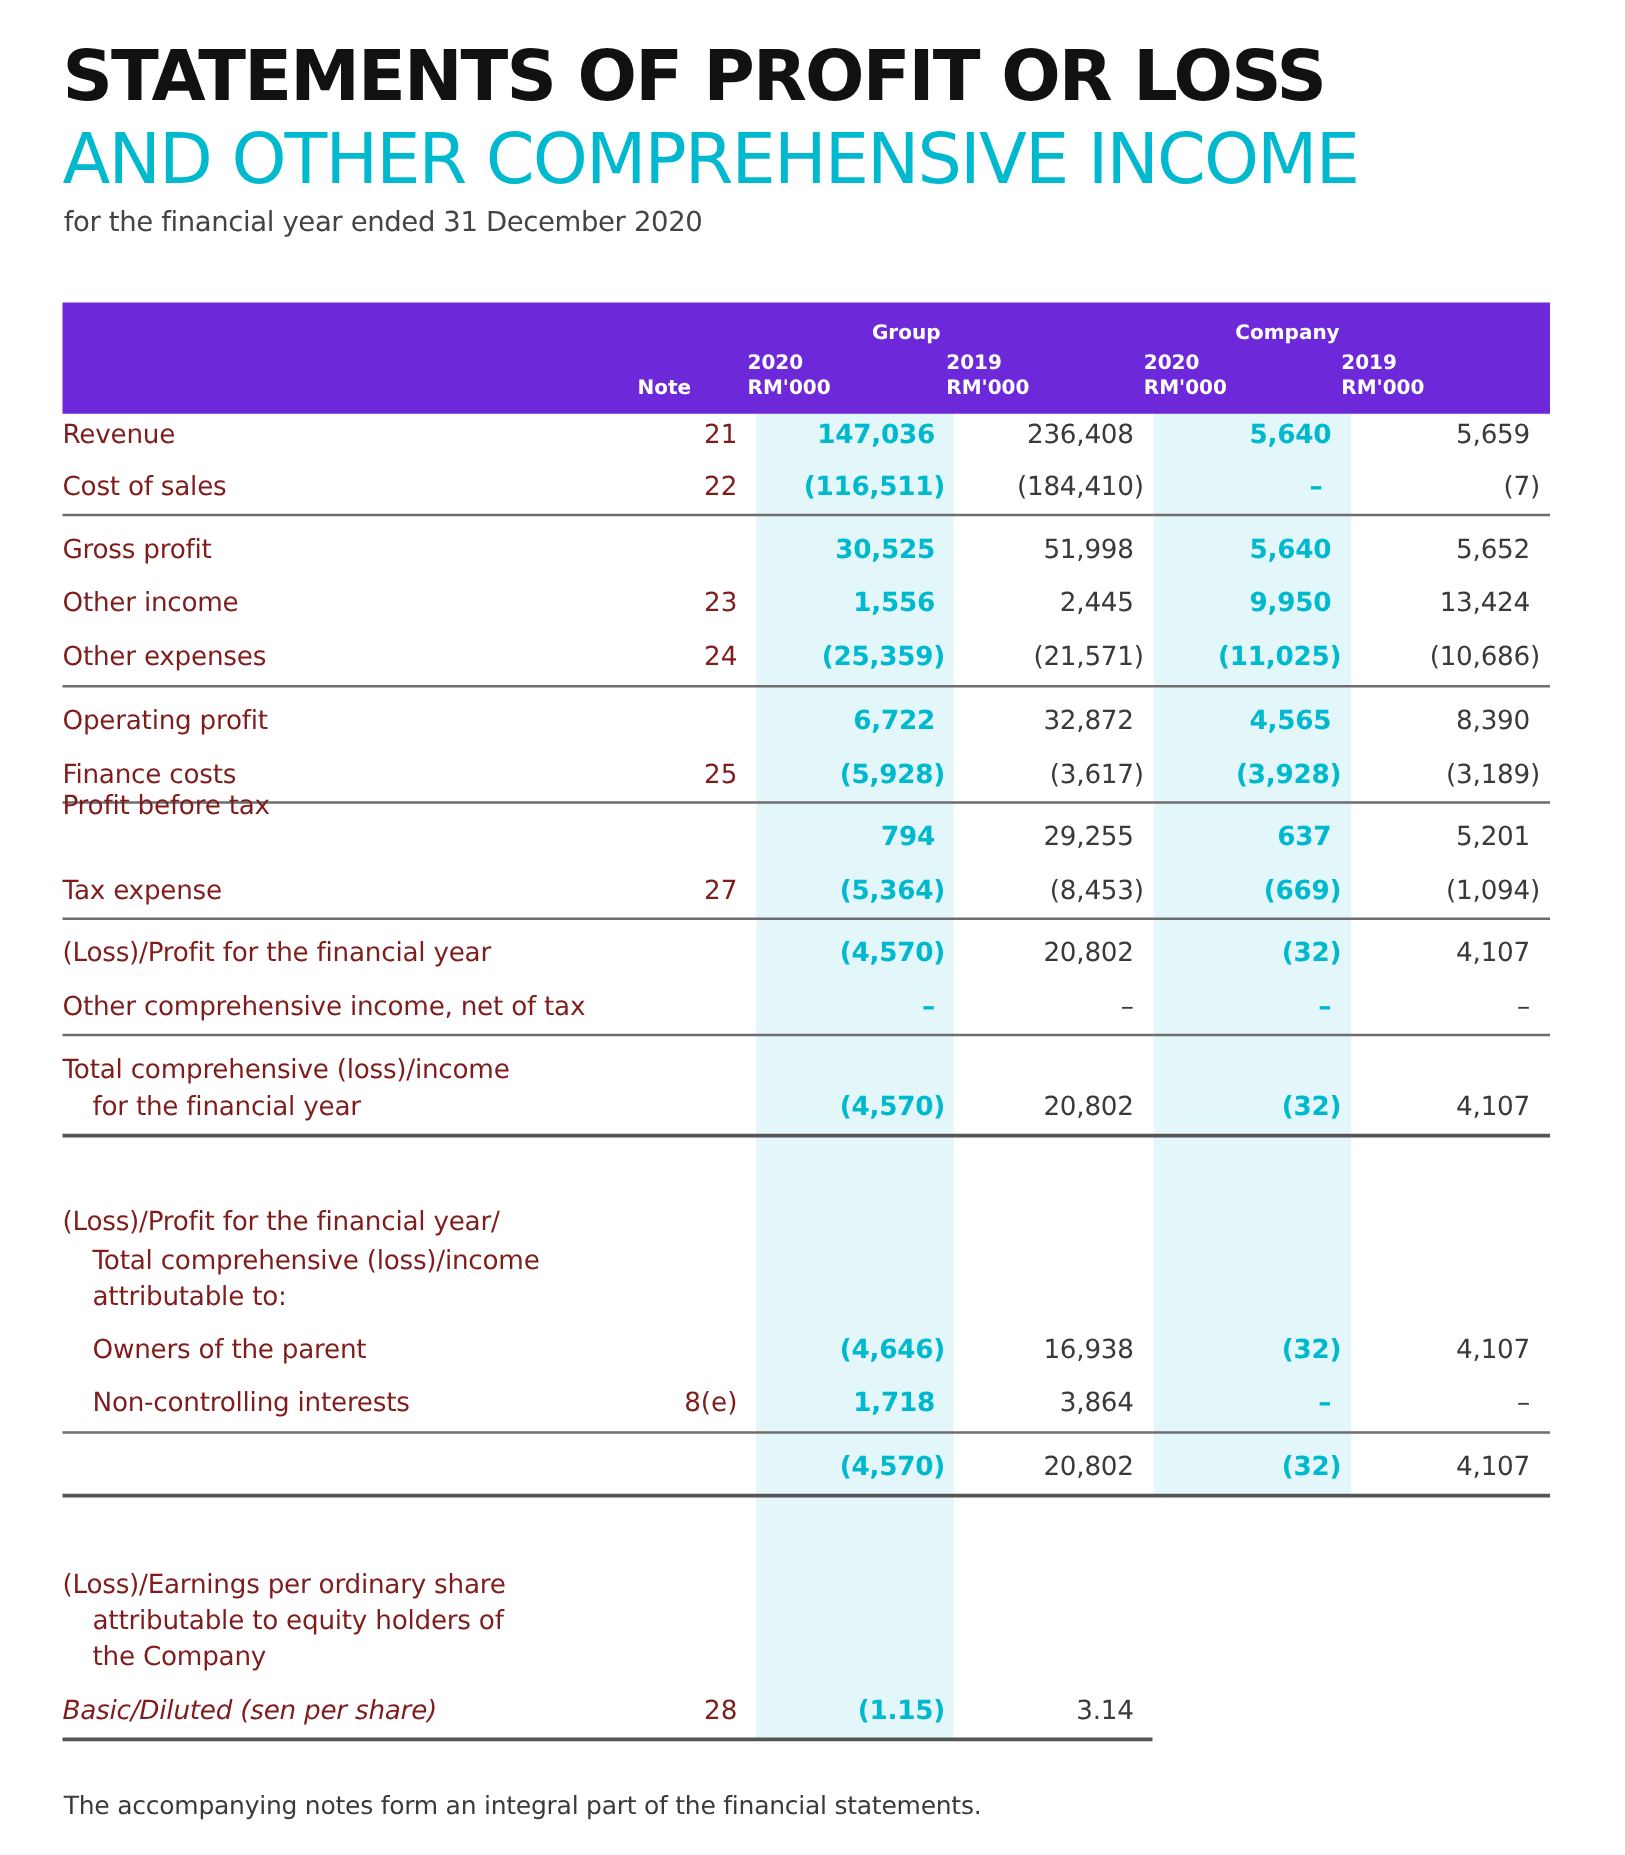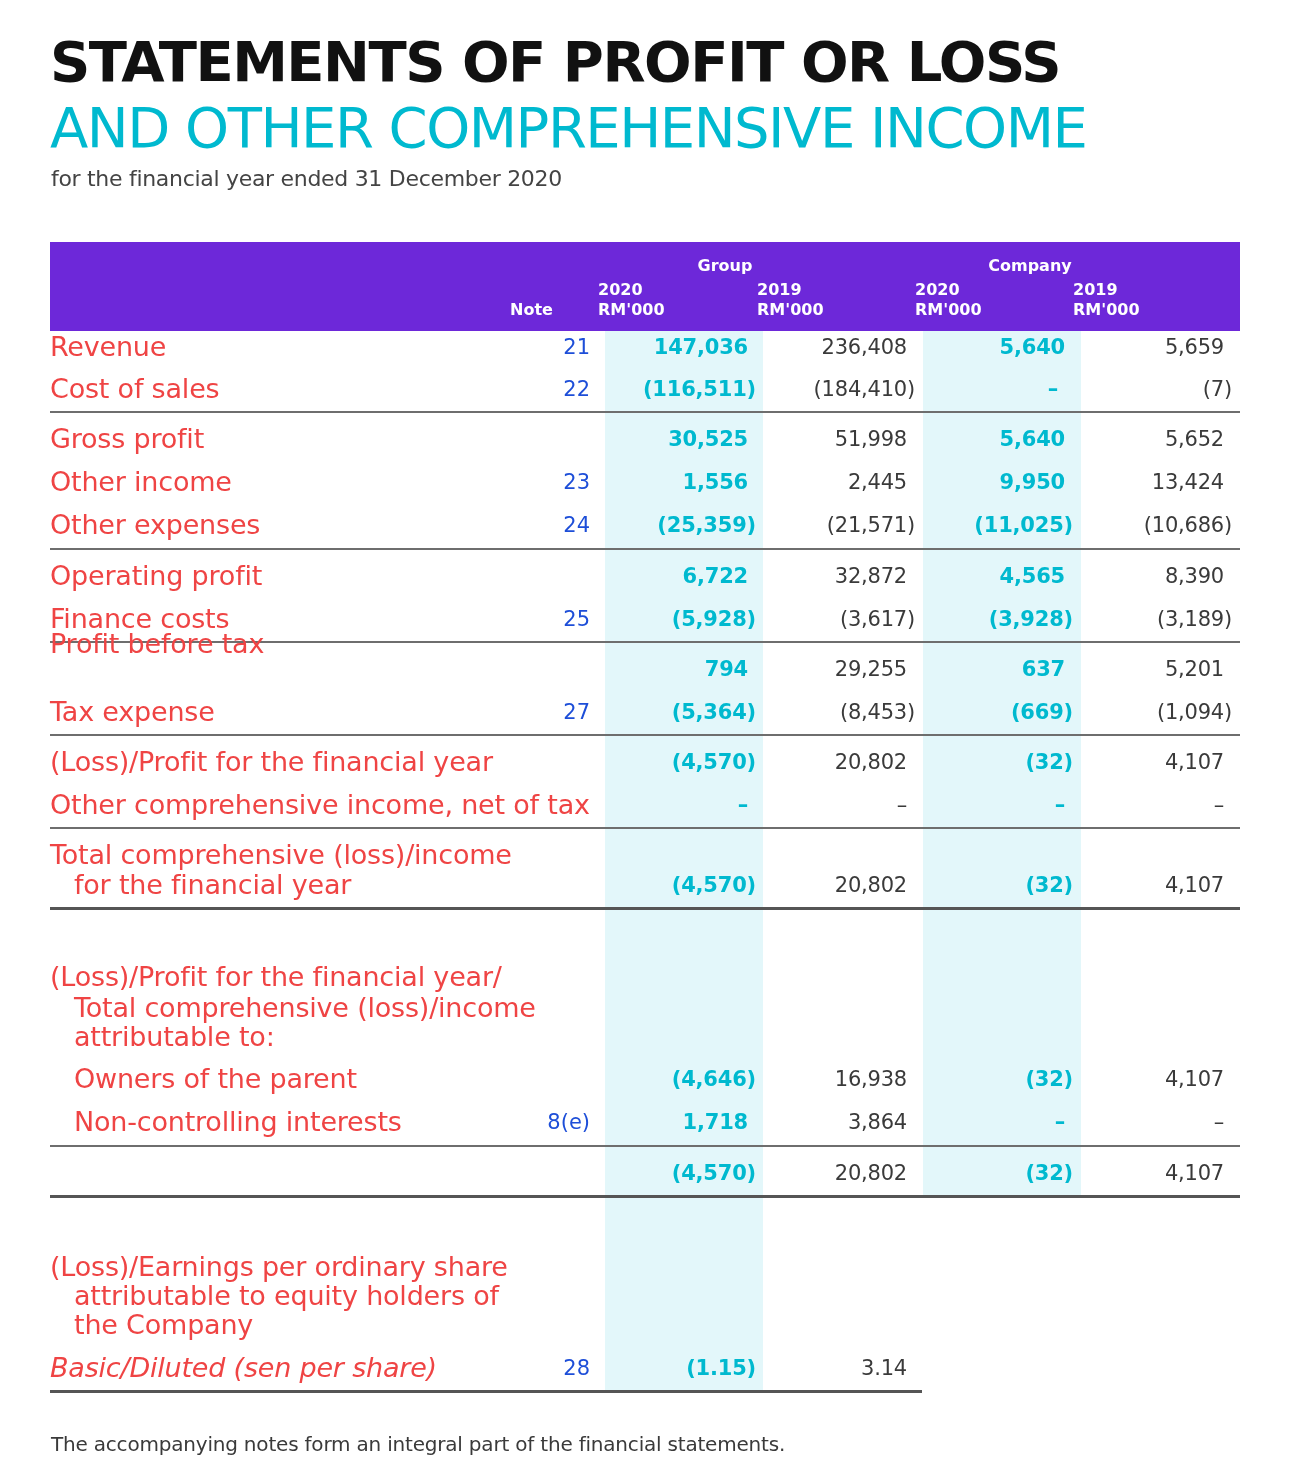--- a/index.html
+++ b/index.html
@@ -11,22 +11,22 @@
   .title2 { left: 50px; top: 100px; font-size: 56px; color: #00b9cf; letter-spacing: -1.5px;
             line-height: 1; font-family: "DejaVu Sans", sans-serif; }
   .subtitle { left: 51px; top: 166px; font-size: 22px; color: #444; letter-spacing: -0.3px; }
 
   .header-band { left: 50px; top: 230px; width: 1190px; height: 89px; background: #6d28d9; margin-top: 12px; }
   .hdr { color: #ffffff; font-weight: bold; font-size: 16px; line-height: 20px; text-align: left; }
   .hdr-center { text-align: center; }
 
   .shade { background: #e3f7fa; }
 
-  .lbl { font-size: 27px; color: #ef4444; white-space: nowrap; line-height: 26px; letter-spacing: -0.2px; }
-  .note { font-size: 21px; color: #1d4ed8; text-align: right; width: 80px; line-height: 26px; }
+  .lbl { font-size: 21px; color: #7f1d1d; white-space: nowrap; line-height: 26px; letter-spacing: -0.2px; }
+  .note { font-size: 21px; color: #7f1d1d; text-align: right; width: 80px; line-height: 26px; }
   .num { font-size: 21px; text-align: right; width: 150px; line-height: 26px; white-space: nowrap; letter-spacing: -0.2px; }
   .cur { color: #00b9cf; font-weight: bold; }
   .prev { color: #3a3a3a; }
   .rule { height: 2px; background: #6e6e6e; }
   .rule-thick { height: 3px; background: #555; }
   .footer { left: 51px; top: 1432px; font-size: 20px; color: #3a3a3a; letter-spacing: -0.2px; }
 </style>
 </head>
 <body>
 

